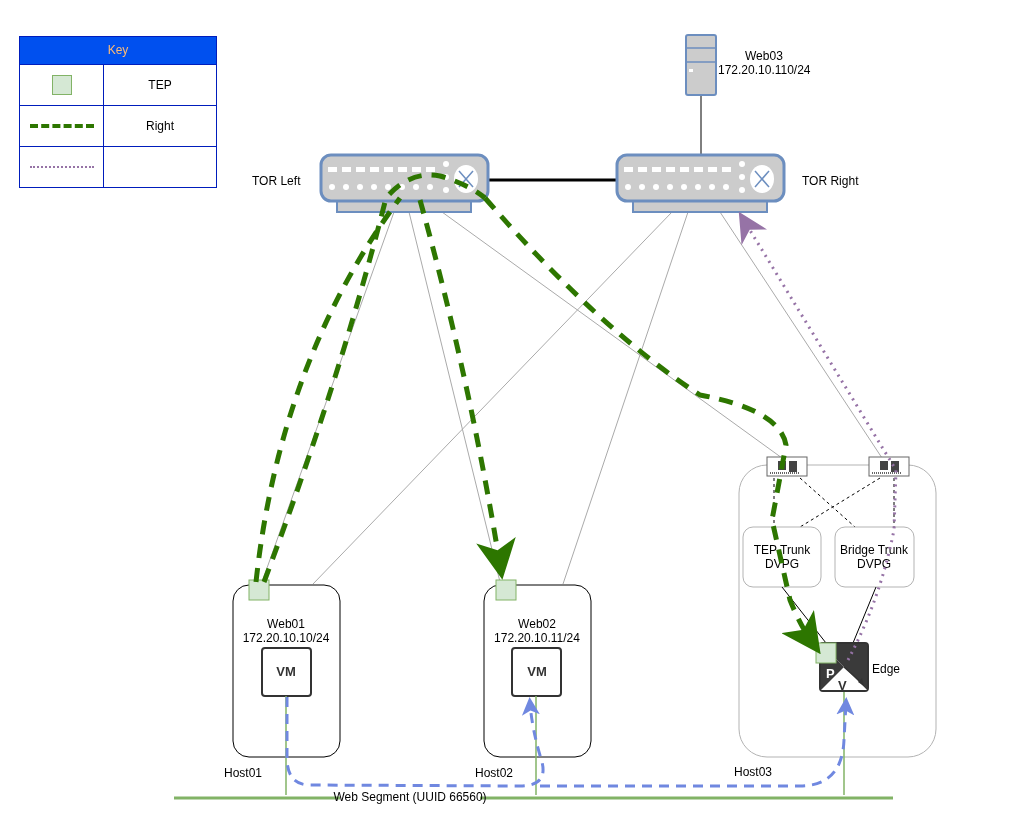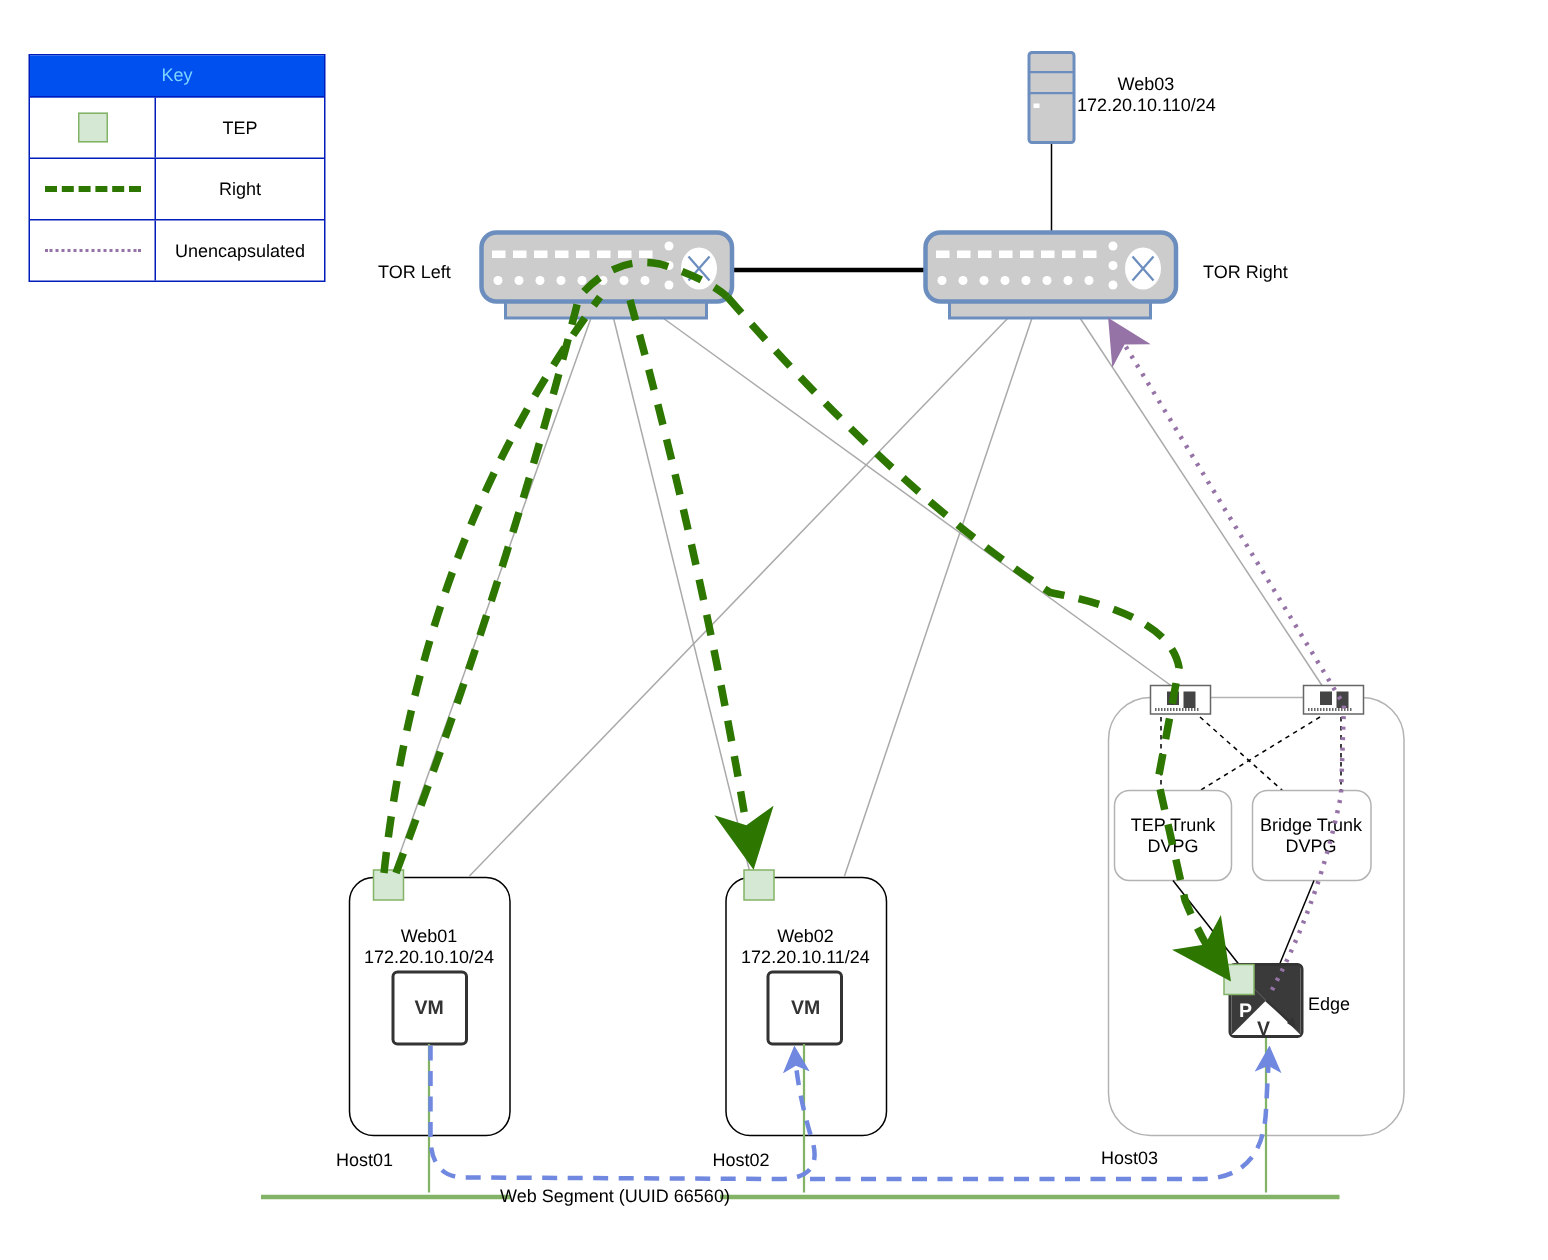--- a/index.html
+++ b/index.html
@@ -2,21 +2,21 @@
 <html><head>
 <meta charset="utf-8">
 <style>
   html, body { margin:0; padding:0; background:#ffffff; }
   body { width:1032px; height:840px; position:relative; overflow:hidden;
          font-family:"Liberation Sans", sans-serif; }
   svg { position:absolute; left:0; top:0; }
   svg text { font-family:"Liberation Sans", sans-serif; font-size:12px; fill:#000; }
   .key { position:absolute; left:19px; top:36px; width:196px; border:1px solid #001dbc;
          border-collapse:collapse; font-size:12px; }
-  .key-head { background:#0050ef; color:#7dd3fc; text-align:center; height:27px; line-height:27px;
+  .key-head { background:#0050ef; color:#fdba74; text-align:center; height:27px; line-height:27px;
               border-bottom:1px solid #001dbc; }
   .key-row { display:flex; height:40px; border-bottom:1px solid #001dbc; }
   .key-row:last-child { border-bottom:none; }
   .key-sym { width:83px; border-right:1px solid #001dbc; display:flex; align-items:center; justify-content:center; }
   .key-lbl { flex:1; display:flex; align-items:center; justify-content:center; }
   .tep-sq { width:20px; height:20px; background:#d5e8d4; border:1px solid #82b366; box-sizing:border-box; }
   .geneve-ln { width:64px; height:0; border-top:4px dashed #2d7600; }
   .unenc-ln { width:64px; height:0; border-top:2px dotted #9673a6; }
 </style>
 </head>
@@ -33,21 +33,20 @@
   <div class="key-row">
     <div class="key-sym">
         <div class="geneve-ln"></div>
       </div>
     <div class="key-lbl">Right</div>
   </div>
   <div class="key-row">
     <div class="key-sym">
         <div class="unenc-ln"></div>
       </div>
-    <div class="key-lbl">Unencapsulated</div>
   </div>
 </div>
 
 <svg width="1032" height="840" viewBox="0 0 1032 840">
   <defs>
     <marker id="arrGreen" markerWidth="8" markerHeight="8" refX="5" refY="4" orient="auto" markerUnits="strokeWidth">
       <path d="M0,0 L8,4 L0,8 L2,4 Z" fill="#2d7600"></path>
     </marker>
     <marker id="arrPurple" markerWidth="10" markerHeight="10" refX="6" refY="5" orient="auto" markerUnits="strokeWidth">
       <path d="M0,0 L10,5 L0,10 L3,5 Z" fill="#9673a6"></path>

